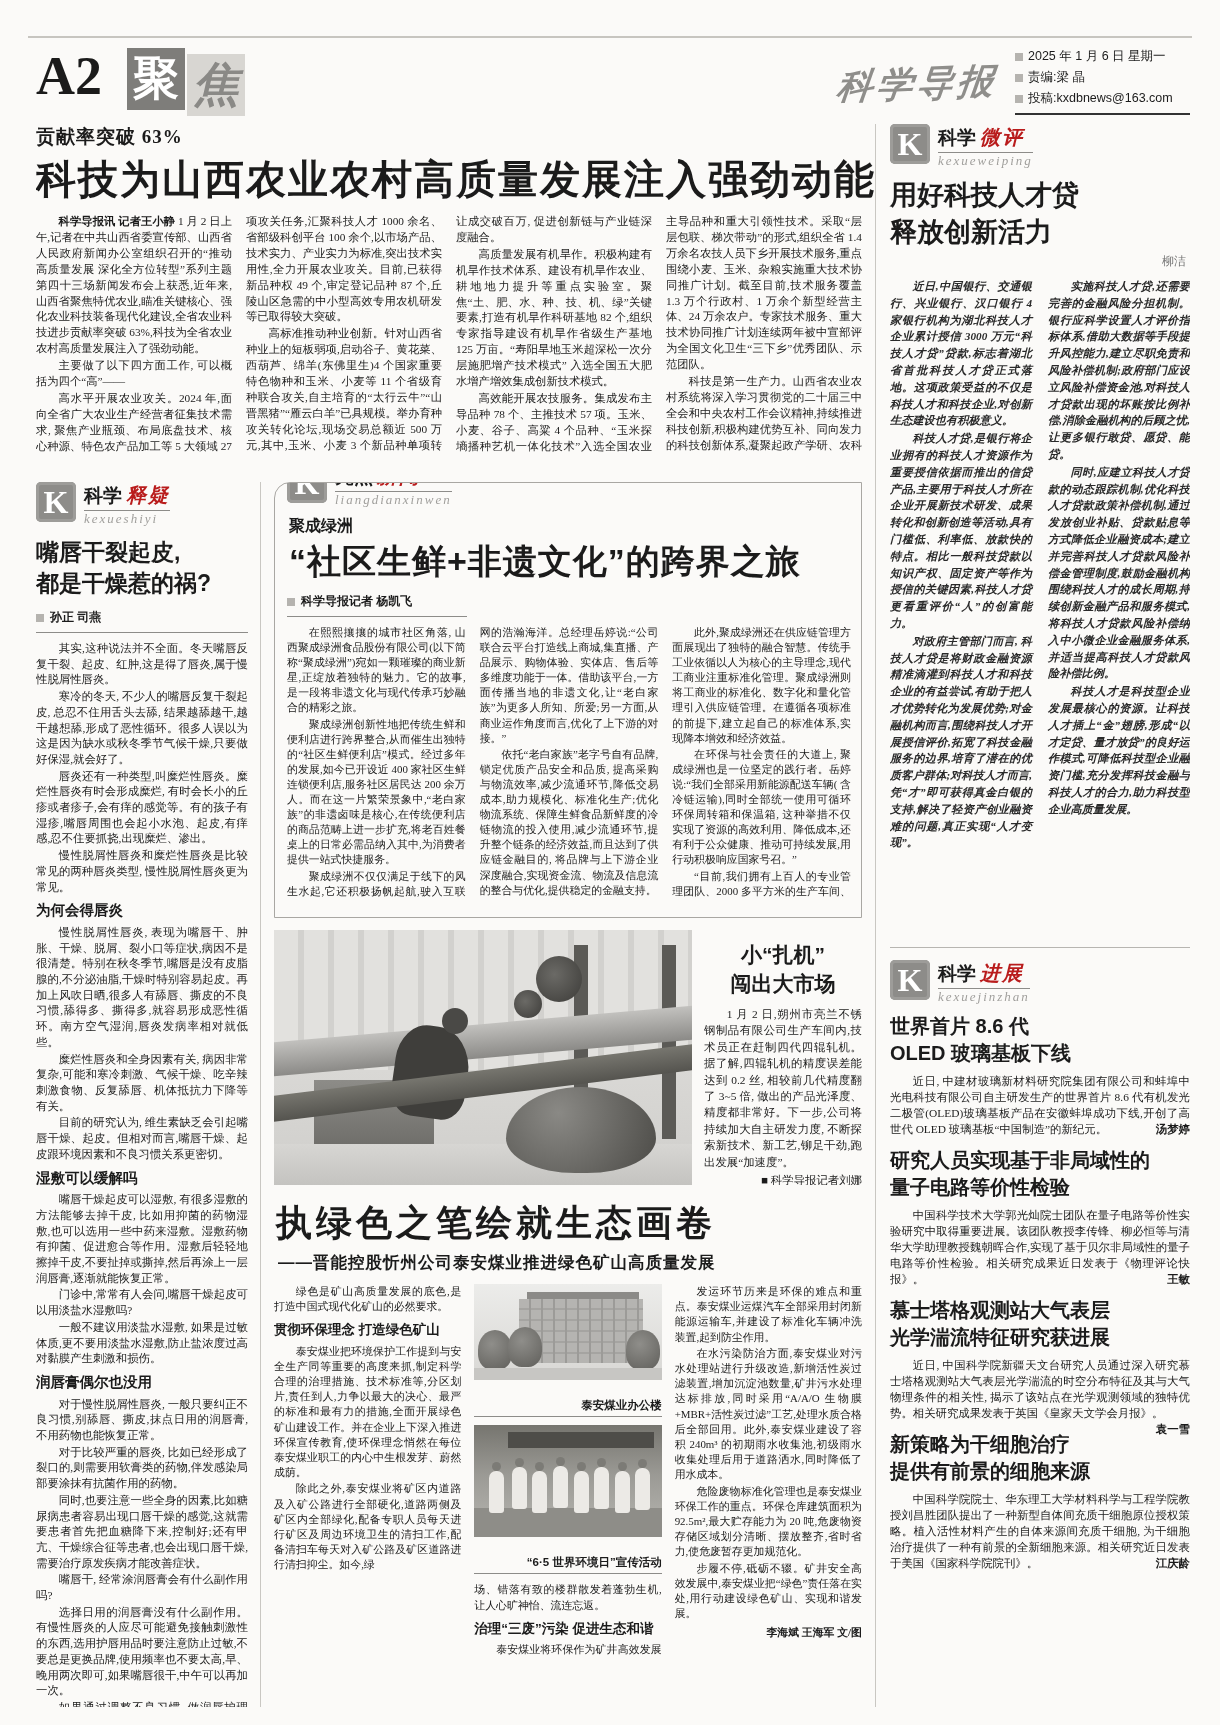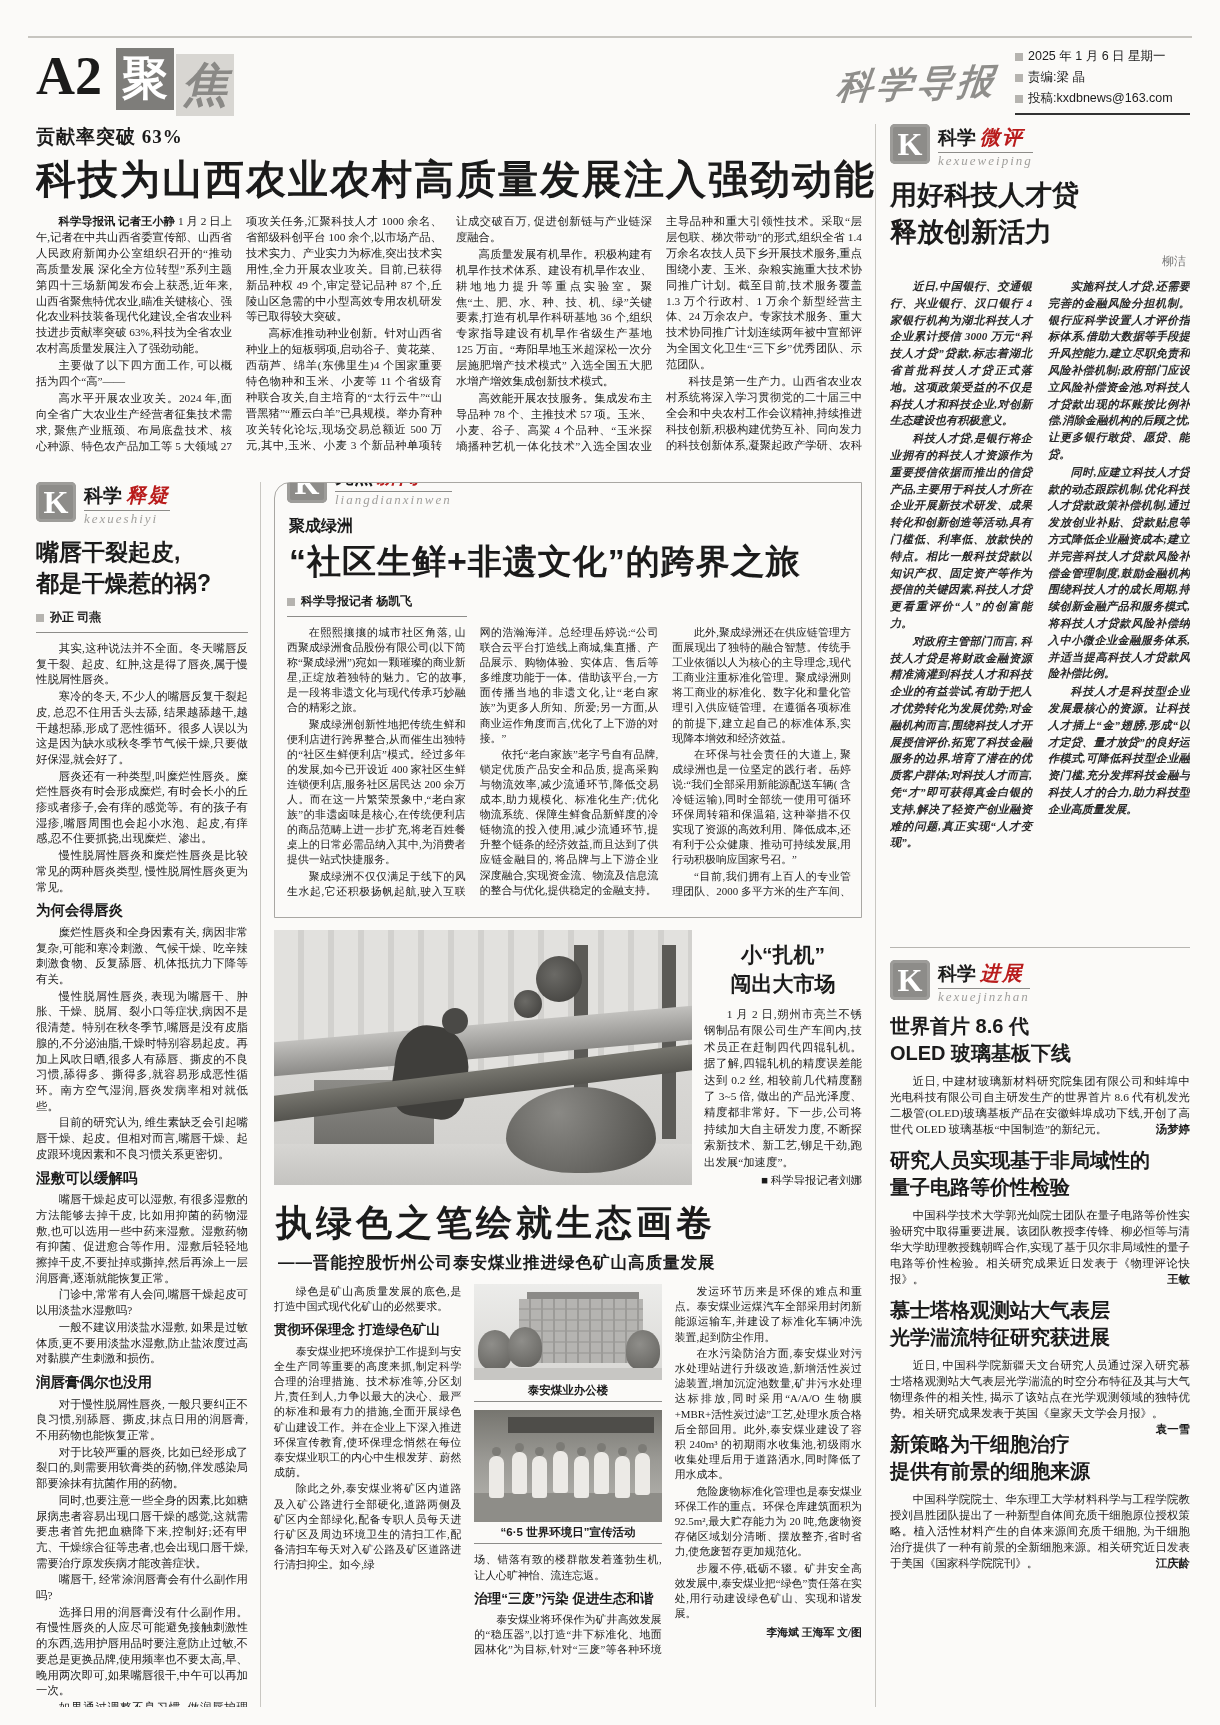--- a/index.html
+++ b/index.html
@@ -2,21 +2,21 @@
 <html><head>
 <meta charset="utf-8">
 <style>
   html,body{margin:0;padding:0;}
   body{background:#e8e6e2;}
   .page{position:relative;width:1220px;height:1725px;margin:0 auto;background:#fbfaf8;
         font-family:"Liberation Serif","DejaVu Serif",serif;color:#1b1b1b;overflow:hidden;box-sizing:border-box;}
   
   .top-rule{position:absolute;top:36px;left:28px;right:28px;height:0;border-top:2px solid #c7c5c0;}
   .masthead-row{position:absolute;top:46px;left:36px;right:30px;height:72px;display:flex;justify-content:space-between;align-items:flex-start;}
-  .mh-left{display:flex;align-items:flex-start;gap:14px;}
+  .mh-left{display:flex;align-items:flex-start;gap:25px;}
   .page-no{font-size:54px;font-weight:bold;line-height:60px;font-family:"Liberation Serif",serif;}
   .focus-badges{display:flex;margin-top:2px;}
   .badge{width:58px;height:62px;display:flex;align-items:center;justify-content:center;
          font-size:46px;font-weight:bold;font-family:"Liberation Serif",serif;}
   .badge.dark{background:#7e7d7a;color:#fff;}
   .badge.light{background:#d8d6d2;color:#8a8986;margin-left:2px;transform:translateY(6px);font-style:italic;}
   .mh-right{display:flex;align-items:flex-start;gap:18px;}
   .paper-name{font-size:36px;font-weight:bold;color:#8f8e8b;font-style:italic;transform:skewX(-8deg) rotate(-2deg);
               font-family:"Liberation Serif",serif;letter-spacing:4px;margin-top:14px;}
   .issue-info{font-family:"Liberation Sans","DejaVu Sans",sans-serif;font-size:12.5px;line-height:21px;
@@ -81,21 +81,21 @@
   .ps-body{font-size:11.4px;line-height:16.4px;text-align:justify;}
   .ps-credit{font-size:11.4px;line-height:16px;text-align:right;border-bottom:1px solid #8d8c89;padding-bottom:3px;margin-top:2px;}
   .visual-head{margin-top:14px;}
   
   .coal{margin-top:14px;}
   .coal-title{font-family:"Liberation Sans","DejaVu Sans",sans-serif;font-weight:bold;font-size:36px;letter-spacing:4px;white-space:nowrap;margin:0 0 4px 2px;}
   .coal-sub{font-family:"Liberation Sans","DejaVu Sans",sans-serif;font-weight:bold;font-size:16.5px;letter-spacing:1px;margin:0 0 10px 4px;white-space:nowrap;}
   .coal-cols{display:flex;gap:13px;height:372px;overflow:hidden;}
   .coal-col{flex:1;overflow:hidden;font-size:10.9px;line-height:15.2px;text-align:justify;}
   .coal-col .subhead{font-size:13.5px;}
-  .cap{font-size:11.5px;font-weight:bold;text-align:center;border-bottom:1px solid #8d8c89;padding:3px 0 3px 0;margin-bottom:8px;font-family:"Liberation Sans","DejaVu Sans",sans-serif;}
+  .cap{font-size:11.5px;font-weight:bold;text-align:right;border-bottom:1px solid #8d8c89;padding:18px 0 3px 0;margin-bottom:8px;font-family:"Liberation Sans","DejaVu Sans",sans-serif;}
   .photo-building{height:96px;position:relative;overflow:hidden;background:linear-gradient(180deg,#ececea 0%,#d8d7d4 100%);}
   .pb-build{position:absolute;left:24%;right:10%;top:16%;bottom:18%;background:#b5b4b1;
       background-image:repeating-linear-gradient(90deg,transparent 0 10px,#9c9b98 10px 12px),repeating-linear-gradient(180deg,transparent 0 9px,#a5a4a1 9px 11px);}
   .pb-sign{position:absolute;left:28%;right:12%;top:8%;height:9%;background:#8b8a87;}
   .pb-tree{position:absolute;bottom:10%;width:34px;height:40px;border-radius:50% 50% 40% 40%;background:radial-gradient(circle at 40% 35%,#8f8e8a,#5f5e5a);}
   .pb-road{position:absolute;left:0;right:0;bottom:0;height:12%;background:#c7c6c3;}
   .photo-activity{height:112px;position:relative;overflow:hidden;background:linear-gradient(180deg,#76756f 0%,#9b9a95 45%,#b8b7b2 100%);}
   .pa-banner{position:absolute;left:18%;right:4%;top:6%;height:14%;background:#4e4d49;}
   .pa-ground{position:absolute;left:0;right:0;bottom:0;height:26%;background:#8e8d88;}
   .person{position:absolute;bottom:22%;width:15px;height:42px;background:#eceae6;border-radius:7px 7px 3px 3px;}
@@ -150,21 +150,21 @@
     <div class="col-main">
 
       <section class="lead">
         <div class="lead-kicker">贡献率突破 63%</div>
         <h1 class="lead-headline">科技为山西农业农村高质量发展注入强劲动能</h1>
         <div class="lead-body">
             <div class="para"><b>科学导报讯 记者王小静 </b>1 月 2 日上午,记者在中共山西省委宣传部、山西省人民政府新闻办公室组织召开的“推动高质量发展 深化全方位转型”系列主题第四十三场新闻发布会上获悉,近年来,山西省聚焦特优农业,瞄准关键核心、强化农业科技装备现代化建设,全省农业科技进步贡献率突破 63%,科技为全省农业农村高质量发展注入了强劲动能。</div>
             <div class="para">主要做了以下四方面工作, 可以概括为四个“高”——</div>
             <div class="para">高水平开展农业攻关。2024 年,面向全省广大农业生产经营者征集技术需求, 聚焦产业瓶颈、布局底盘技术、核心种源、特色农产品加工等 5 大领域 27 项攻关任务,汇聚科技人才 1000 余名、省部级科创平台 100 余个,以市场产品、技术实力、产业实力为标准,突出技术实用性,全力开展农业攻关。目前,已获得新品种权 49 个,审定登记品种 87 个,丘陵山区急需的中小型高效专用农机研发等已取得较大突破。</div>
             <div class="para">高标准推动种业创新。针对山西省种业上的短板弱项,启动谷子、黄花菜、西葫芦、绵羊(东佛里生)4 个国家重要特色物种和玉米、小麦等 11 个省级育种联合攻关,自主培育的“太行云牛”“山晋黑猪”“雁云白羊”已具规模。举办育种攻关转化论坛,现场交易总额近 500 万元,其中,玉米、小麦 3 个新品种单项转让成交破百万, 促进创新链与产业链深度融合。</div>
-            <div class="para">高质量发展有机旱作。积极构建有机旱作技术体系、建设有机旱作农业、耕地地力提升等重点实验室。聚焦“土、肥、水、种、技、机、绿”关键要素,打造有机旱作科研基地 36 个,组织专家指导建设有机旱作省级生产基地 125 万亩。“寿阳旱地玉米超深松一次分层施肥增产技术模式” 入选全国五大肥水增产增效集成创新技术模式。</div>
+            <div class="para">高质量发展有机旱作。积极构建有机旱作技术体系、建设有机旱作农业、耕地地力提升等重点实验室。聚焦“土、肥、水、种、技、机、绿”关键要素,打造有机旱作科研基地 82 个,组织专家指导建设有机旱作省级生产基地 125 万亩。“寿阳旱地玉米超深松一次分层施肥增产技术模式” 入选全国五大肥水增产增效集成创新技术模式。</div>
             <div class="para">高效能开展农技服务。集成发布主导品种 78 个、主推技术 57 项。玉米、小麦、谷子、高粱 4 个品种、“玉米探墒播种艺机一体化技术”入选全国农业主导品种和重大引领性技术。采取“层层包联、梯次带动”的形式,组织全省 1.4 万余名农技人员下乡开展技术服务,重点围绕小麦、玉米、杂粮实施重大技术协同推广计划。截至目前,技术服务覆盖 1.3 万个行政村、1 万余个新型经营主体、24 万余农户。专家技术服务、重大技术协同推广计划连续两年被中宣部评为全国文化卫生“三下乡”优秀团队、示范团队。</div>
             <div class="para">科技是第一生产力。山西省农业农村系统将深入学习贯彻党的二十届三中全会和中央农村工作会议精神,持续推进科技创新,积极构建优势互补、同向发力的科技创新体系,凝聚起政产学研、农科教一体的强大合力,为农业农村高质量发展提供强有力的科技支撑。</div>
           </div>
       </section>
 
       <div class="below">
 
         <aside class="rail-left">
           <div class="sec-head">
             <div class="klogo">K</div>
@@ -183,22 +183,22 @@
           <div class="byline">
             <span class="sq"></span>
             <span>孙正  司燕</span>
           </div>
           <div class="art-body">
               <div class="para">其实,这种说法并不全面。冬天嘴唇反复干裂、起皮、红肿,这是得了唇炎,属于慢性脱屑性唇炎。</div>
               <div class="para">寒冷的冬天, 不少人的嘴唇反复干裂起皮, 总忍不住用舌头去舔, 结果越舔越干,越干越想舔,形成了恶性循环。很多人误以为这是因为缺水或秋冬季节气候干燥,只要做好保湿,就会好了。</div>
               <div class="para">唇炎还有一种类型,叫糜烂性唇炎。糜烂性唇炎有时会形成糜烂, 有时会长小的丘疹或者疹子,会有痒的感觉等。有的孩子有湿疹,嘴唇周围也会起小水泡、起皮,有痒感,忍不住要抓挠,出现糜烂、渗出。</div>
               <div class="para">慢性脱屑性唇炎和糜烂性唇炎是比较常见的两种唇炎类型, 慢性脱屑性唇炎更为常见。</div>
               <div class="subhead">为何会得唇炎</div>
+              <div class="para">慢性脱屑性唇炎, 表现为嘴唇干、肿胀、干燥、脱屑、裂小口等症状,病因不是很清楚。特别在秋冬季节,嘴唇是没有皮脂腺的,不分泌油脂,干燥时特别容易起皮。再加上风吹日晒,很多人有舔唇、撕皮的不良习惯,舔得多、撕得多,就容易形成恶性循环。南方空气湿润,唇炎发病率相对就低些。</div>
               <div class="para">糜烂性唇炎和全身因素有关, 病因非常复杂,可能和寒冷刺激、气候干燥、吃辛辣刺激食物、反复舔唇、机体抵抗力下降等有关。</div>
-              <div class="para">慢性脱屑性唇炎, 表现为嘴唇干、肿胀、干燥、脱屑、裂小口等症状,病因不是很清楚。特别在秋冬季节,嘴唇是没有皮脂腺的,不分泌油脂,干燥时特别容易起皮。再加上风吹日晒,很多人有舔唇、撕皮的不良习惯,舔得多、撕得多,就容易形成恶性循环。南方空气湿润,唇炎发病率相对就低些。</div>
               <div class="para">目前的研究认为, 维生素缺乏会引起嘴唇干燥、起皮。但相对而言,嘴唇干燥、起皮跟环境因素和不良习惯关系更密切。</div>
               <div class="subhead">湿敷可以缓解吗</div>
               <div class="para">嘴唇干燥起皮可以湿敷, 有很多湿敷的方法能够去掉干皮, 比如用抑菌的药物湿敷,也可以选用一些中药来湿敷。湿敷药物有抑菌、促进愈合等作用。湿敷后轻轻地擦掉干皮,不要扯掉或撕掉,然后再涂上一层润唇膏,逐渐就能恢复正常。</div>
               <div class="para">门诊中,常常有人会问,嘴唇干燥起皮可以用淡盐水湿敷吗?</div>
               <div class="para">一般不建议用淡盐水湿敷, 如果是过敏体质,更不要用淡盐水湿敷,防止盐浓度过高对黏膜产生刺激和损伤。</div>
               <div class="subhead">润唇膏偶尔也没用</div>
               <div class="para">对于慢性脱屑性唇炎, 一般只要纠正不良习惯,别舔唇、撕皮,抹点日用的润唇膏,不用药物也能恢复正常。</div>
               <div class="para">对于比较严重的唇炎, 比如已经形成了裂口的,则需要用软膏类的药物,伴发感染局部要涂抹有抗菌作用的药物。</div>
               <div class="para">同时,也要注意一些全身的因素,比如糖尿病患者容易出现口唇干燥的感觉,这就需要患者首先把血糖降下来,控制好;还有甲亢、干燥综合征等患者,也会出现口唇干燥,需要治疗原发疾病才能改善症状。</div>
               <div class="para">嘴唇干, 经常涂润唇膏会有什么副作用吗?</div>

